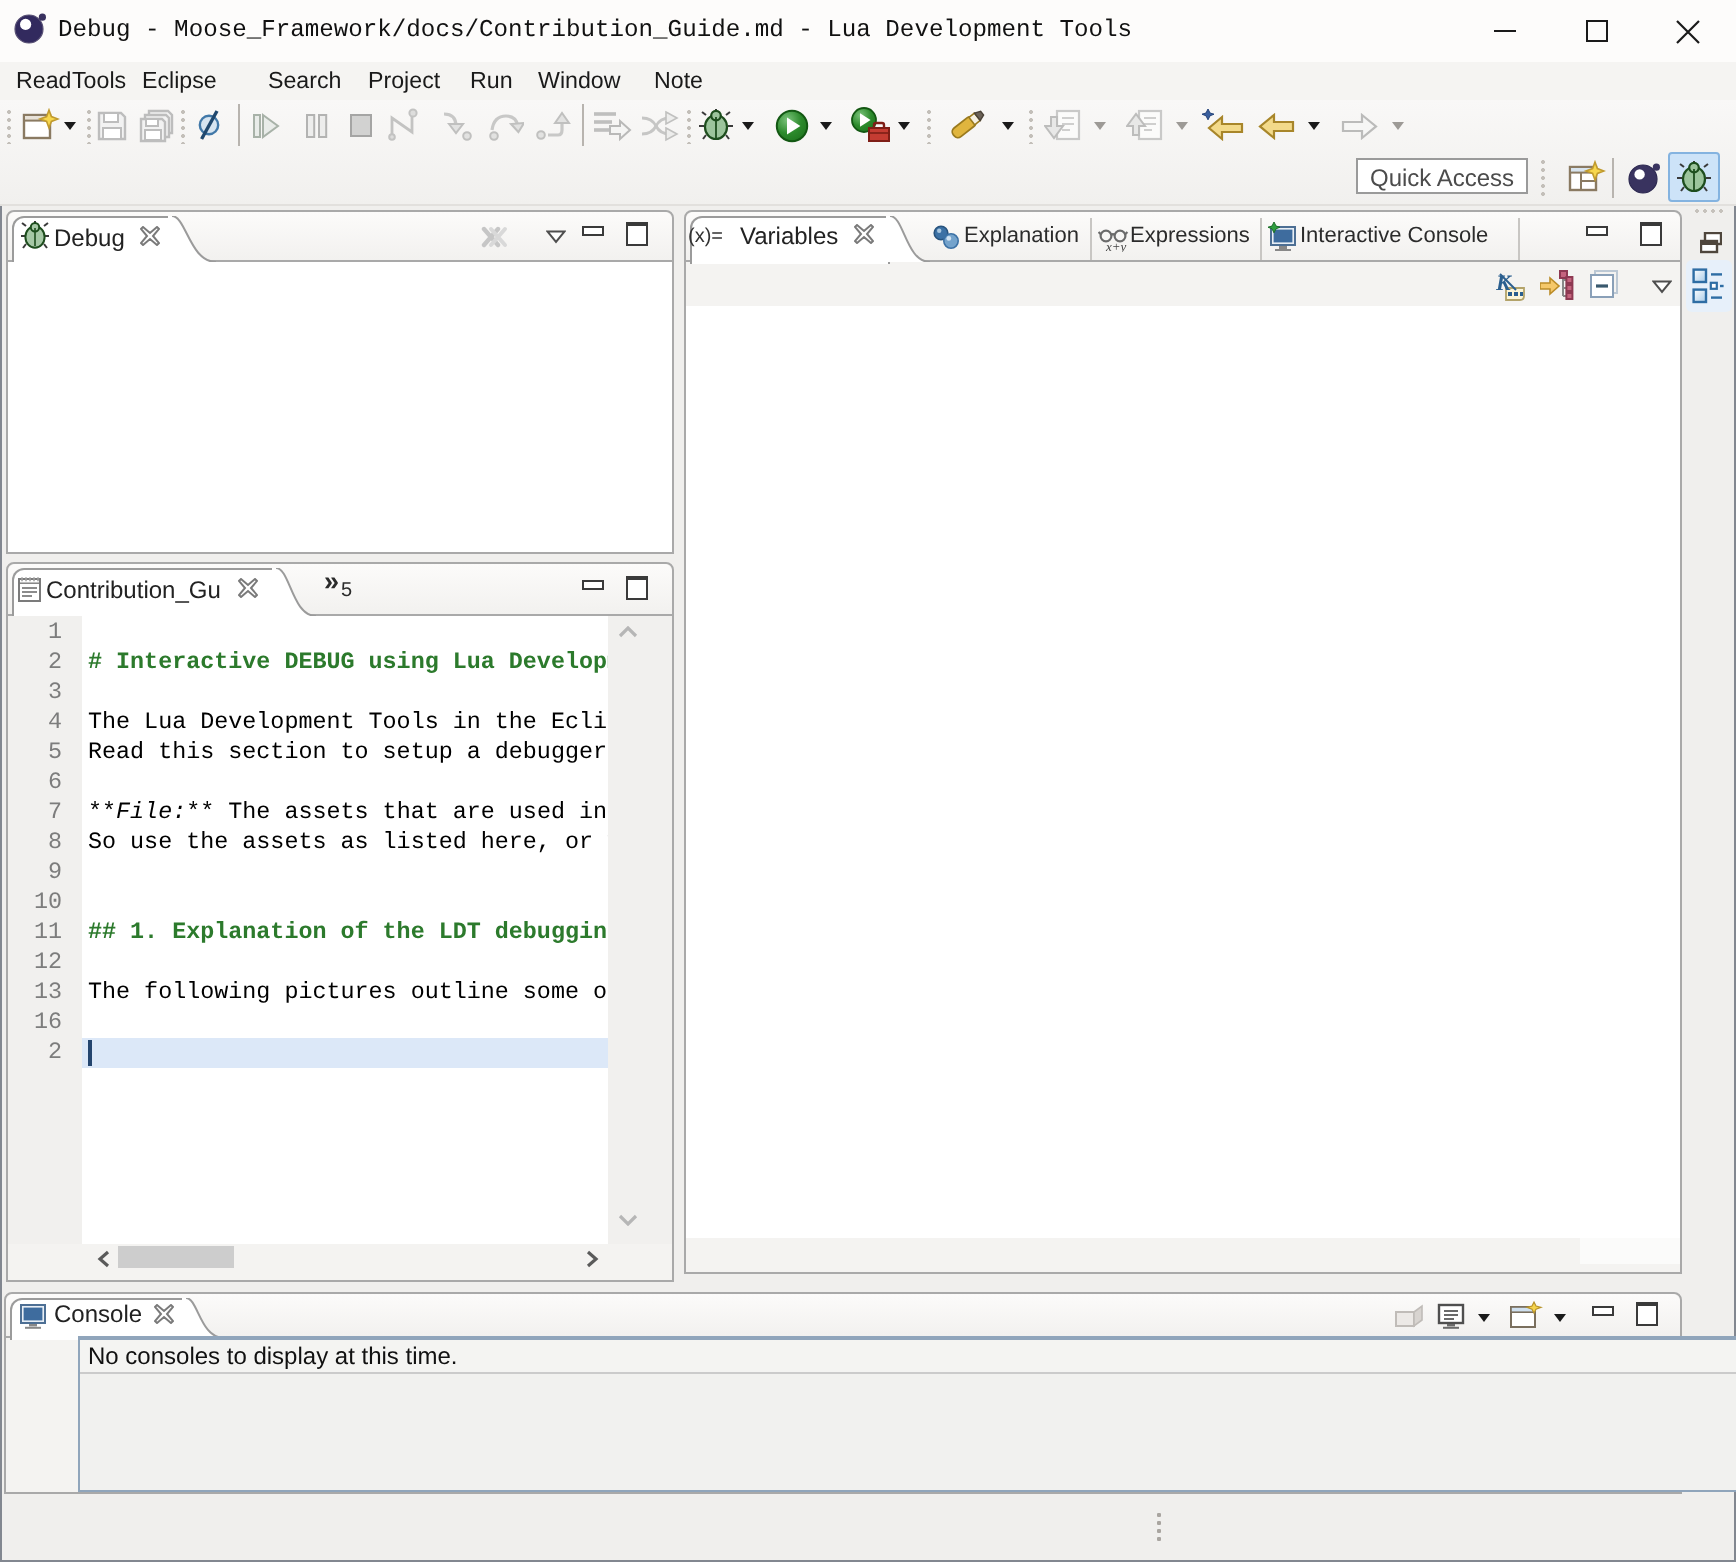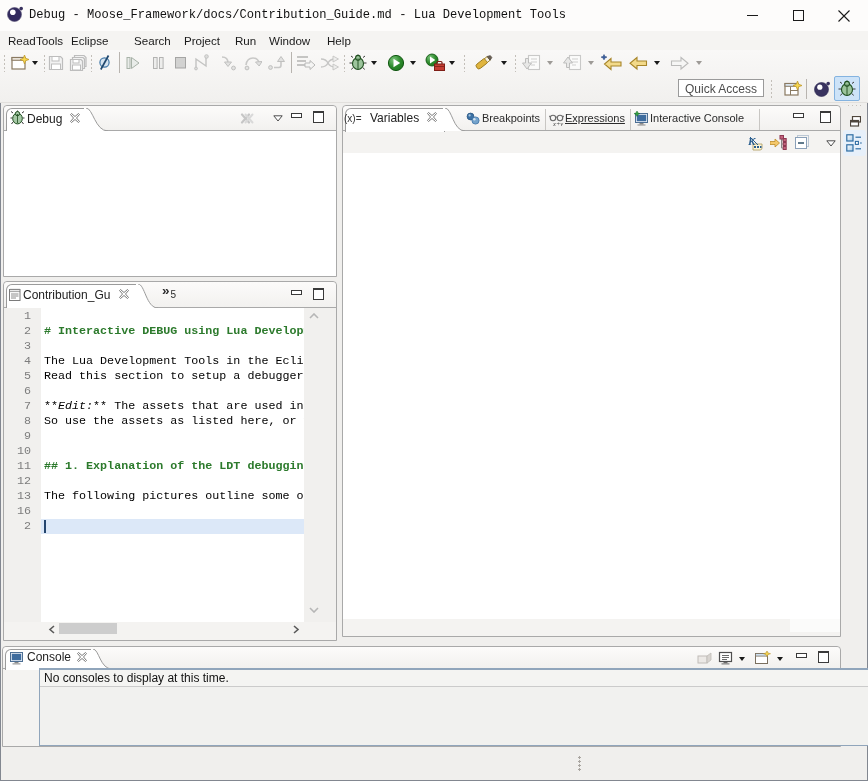--- a/index.html
+++ b/index.html
@@ -42,21 +42,21 @@
     </svg>
 </div>
 <div id="menubar">
   <div class="menu" style="left:8px">Read</div>
   <div class="menu" style="left:36px">Tools</div>
   <div class="menu" style="left:71px">Eclipse</div>
   <div class="menu" style="left:134px">Search</div>
   <div class="menu" style="left:184px">Project</div>
   <div class="menu" style="left:235px">Run</div>
   <div class="menu" style="left:269px">Window</div>
-  <div class="menu" style="left:327px">Help</div>
+  <div class="menu" style="left:327px">Note</div>
 </div>
 <div id="toolbar"></div>
 <div id="icons">
   <div class="grip" style="left:3px"></div>
 
   <svg class="abs" style="left:11px;top:54px" width="19" height="18" viewBox="0 0 19 18">
     <rect x="1" y="3.5" width="13" height="11.5" fill="#fff" stroke="#8a7a62" stroke-width="1.2"></rect>
     <rect x="1" y="3.5" width="13" height="2.8" fill="#e8e2d8" stroke="#8a7a62" stroke-width="1"></rect>
     <path d="M13.5 1 L14.7 4.3 L18 5.5 L14.7 6.7 L13.5 10 L12.3 6.7 L9 5.5 L12.3 4.3 Z" fill="#f7d74e" stroke="#c09a2e" stroke-width="0.8"></path>
   </svg>
@@ -367,21 +367,21 @@
       <div class="codeline" style="left:0;width:27px;top:151.2px">11</div>
       <div class="codeline" style="left:0;width:27px;top:166.3px">12</div>
       <div class="codeline" style="left:0;width:27px;top:181.3px">13</div>
       <div class="codeline" style="left:0;width:27px;top:196.4px">16</div>
       <div class="codeline" style="left:0;width:27px;top:211.4px">2</div>
     </div>
     <div class="abs" id="code" style="left:37px;top:0;width:263px;height:314px;overflow:hidden;font-family:'Liberation Mono',monospace;font-size:11.7px;color:#000;">
       <div class="codeline" style="top:15.7px;color:#2c7a2c;font-weight:bold;"># Interactive DEBUG using Lua Development Tools</div>
       <div class="codeline" style="top:45.9px;">The Lua Development Tools in the Eclipse IDE provide</div>
       <div class="codeline" style="top:60.9px;">Read this section to setup a debugger for your missions</div>
-      <div class="codeline" style="top:91.0px;">**<i>Edit:</i>** The assets that are used in this section</div>
+      <div class="codeline" style="top:91.0px;">**<i>File:</i>** The assets that are used in this section</div>
       <div class="codeline" style="top:106.1px;">So use the assets as listed here, or your own assets</div>
       <div class="codeline" style="top:151.2px;color:#2c7a2c;font-weight:bold;">## 1. Explanation of the LDT debugging capabilities</div>
       <div class="codeline" style="top:181.3px;">The following pictures outline some of the debugging</div>
     </div>
 
     <svg class="abs" style="left:305px;top:5px" width="10" height="6" viewBox="0 0 10 6">
         <path d="M1 5 L5 1 L9 5" fill="none" stroke="#b6b6b6" stroke-width="1.6"></path>
       </svg>
     <svg class="abs" style="left:305px;top:299px" width="10" height="6" viewBox="0 0 10 6">
         <path d="M1 1 L5 5 L9 1" fill="none" stroke="#b6b6b6" stroke-width="1.6"></path>
@@ -411,34 +411,34 @@
   <svg class="abs" style="left:84px;top:6px" width="10" height="10" viewBox="0 0 10 10">
       <path d="M1.5 0.5 L5 3.5 L8.5 0.5 L9.5 1.5 L6.5 5 L9.5 8.5 L8.5 9.5 L5 6.5 L1.5 9.5 L0.5 8.5 L3.5 5 L0.5 1.5 Z" fill="none" stroke="#7a7a7a" stroke-width="1"></path>
     </svg>
 
   <svg class="abs" style="left:123px;top:6px" width="14" height="13" viewBox="0 0 14 13">
       <circle cx="4.5" cy="4.5" r="3.4" fill="#3c71a5" stroke="#28537e" stroke-width="0.8"></circle>
       <circle cx="3.6" cy="3.4" r="1.1" fill="#a9c7e0"></circle>
       <circle cx="9.5" cy="8.5" r="3.6" fill="#74a3cc" stroke="#3c71a5" stroke-width="0.8"></circle>
       <circle cx="8.4" cy="7.2" r="1.2" fill="#d2e3f2"></circle>
     </svg>
-  <div class="tabtxt" style="left:139px;top:6px;color:#2b2b2b;font-size:11px;">Breakpoints</div>
+  <div class="tabtxt" style="left:139px;top:6px;color:#2b2b2b;font-size:11px;">Explanation</div>
   <div class="abs" style="left:202px;top:3px;width:1px;height:21px;background:#c8c6c3;"></div>
 
   <svg class="abs" style="left:206px;top:6px" width="16" height="14" viewBox="0 0 16 14">
       <g fill="none" stroke="#6b6b6b" stroke-width="1.1">
         <circle cx="4" cy="6" r="2.7"></circle>
         <circle cx="11" cy="6" r="2.7"></circle>
         <path d="M6.7 5.5 Q7.5 4.6 8.3 5.5"></path>
         <path d="M1.3 5 L0.3 4"></path>
         <path d="M13.7 5 L14.7 4"></path>
       </g>
       <text x="4" y="13.5" font-size="6.5" font-style="italic" fill="#444" font-family="Liberation Serif,serif">x+y</text>
     </svg>
-  <div class="tabtxt" style="left:222px;top:6px;color:#2b2b2b;font-size:11px;text-decoration:underline;">Expressions</div>
+  <div class="tabtxt" style="left:222px;top:6px;color:#2b2b2b;font-size:11px;">Expressions</div>
   <div class="abs" style="left:287px;top:3px;width:1px;height:21px;background:#c8c6c3;"></div>
 
   <svg class="abs" style="left:291px;top:5px" width="15" height="15" viewBox="0 0 15 15">
       <rect x="1.5" y="2.5" width="12" height="9" fill="#e8eef5" stroke="#4d6f94" stroke-width="1"></rect>
       <rect x="2.8" y="3.8" width="9.4" height="6.4" fill="#3e6c9e"></rect>
       <rect x="5.5" y="12" width="4" height="1.5" fill="#888"></rect>
       <rect x="3.5" y="13.5" width="8" height="1" fill="#888"></rect>
       <path d="M3 0 L4 2 L6 2.6 L4 3.4 L3 5.4 L2 3.4 L0 2.6 L2 2 Z" fill="#2e9e3e" stroke="#1c6e28" stroke-width="0.5"></path>
     </svg>
   <div class="tabtxt" style="left:307px;top:6px;color:#2b2b2b;font-size:11px;">Interactive Console</div>

